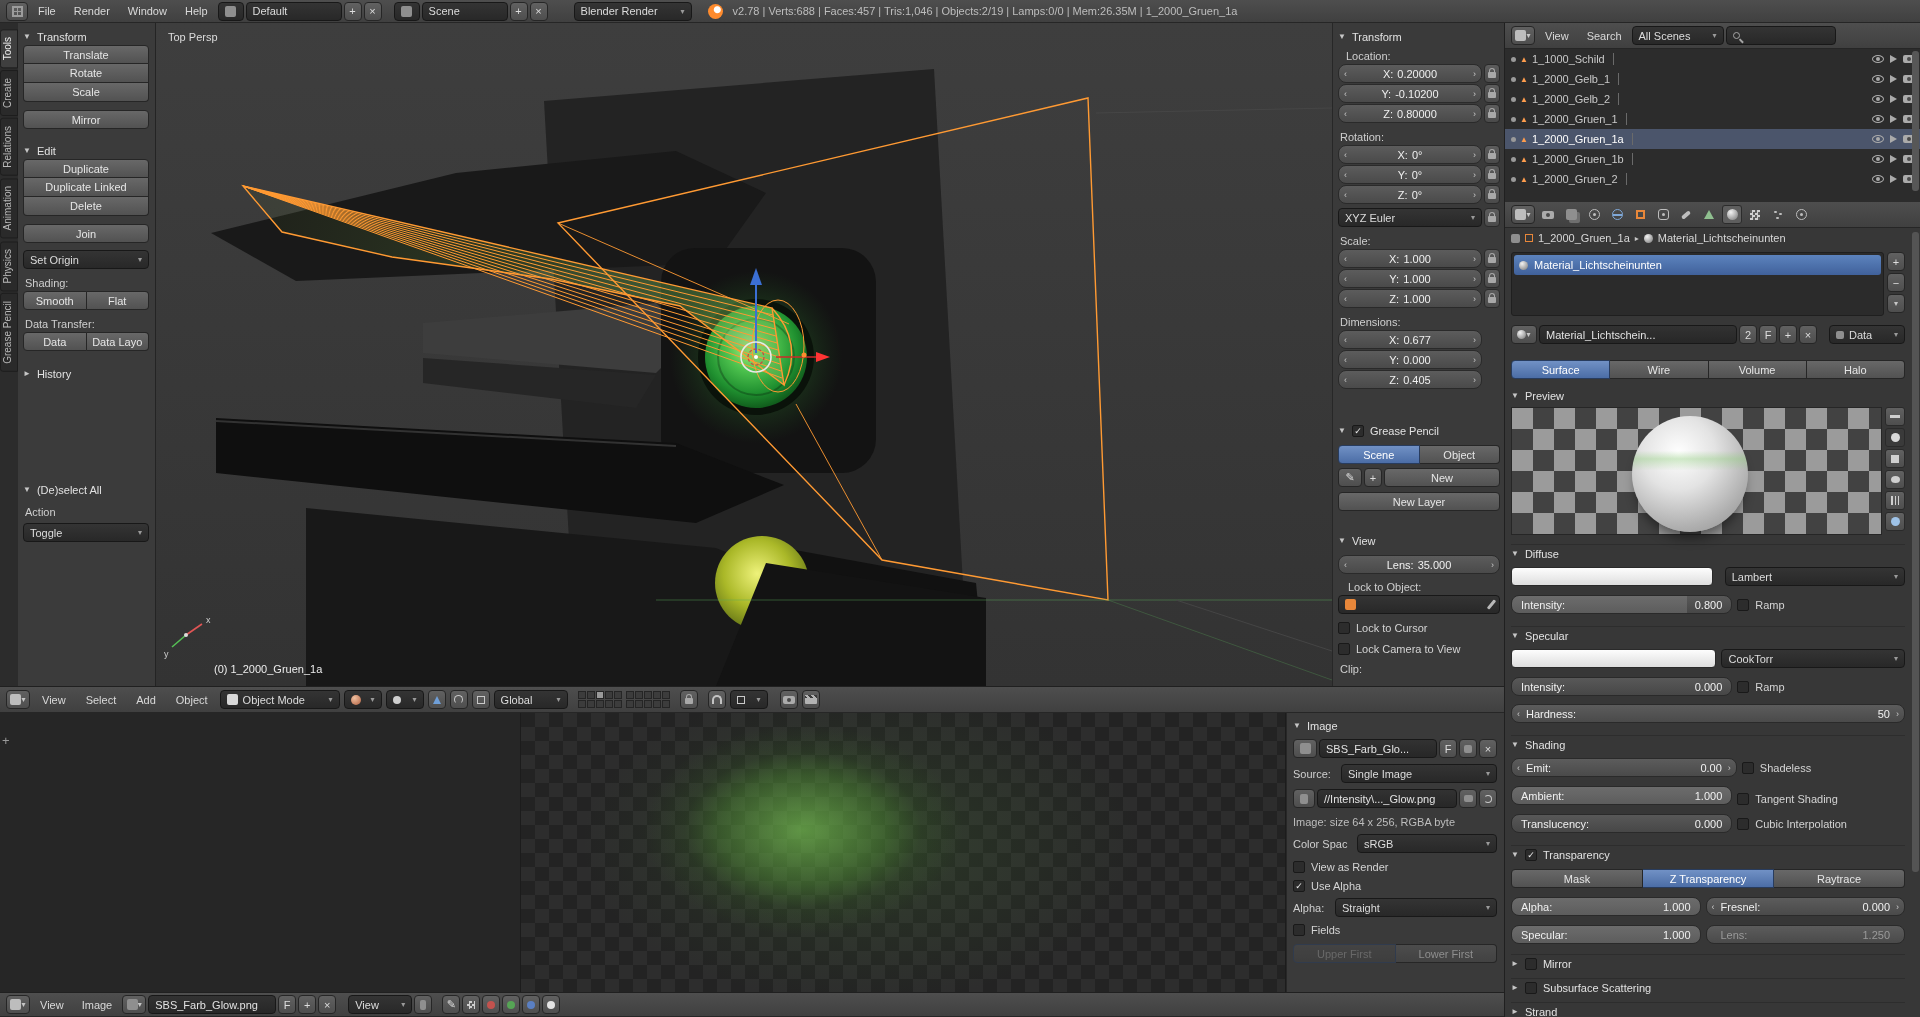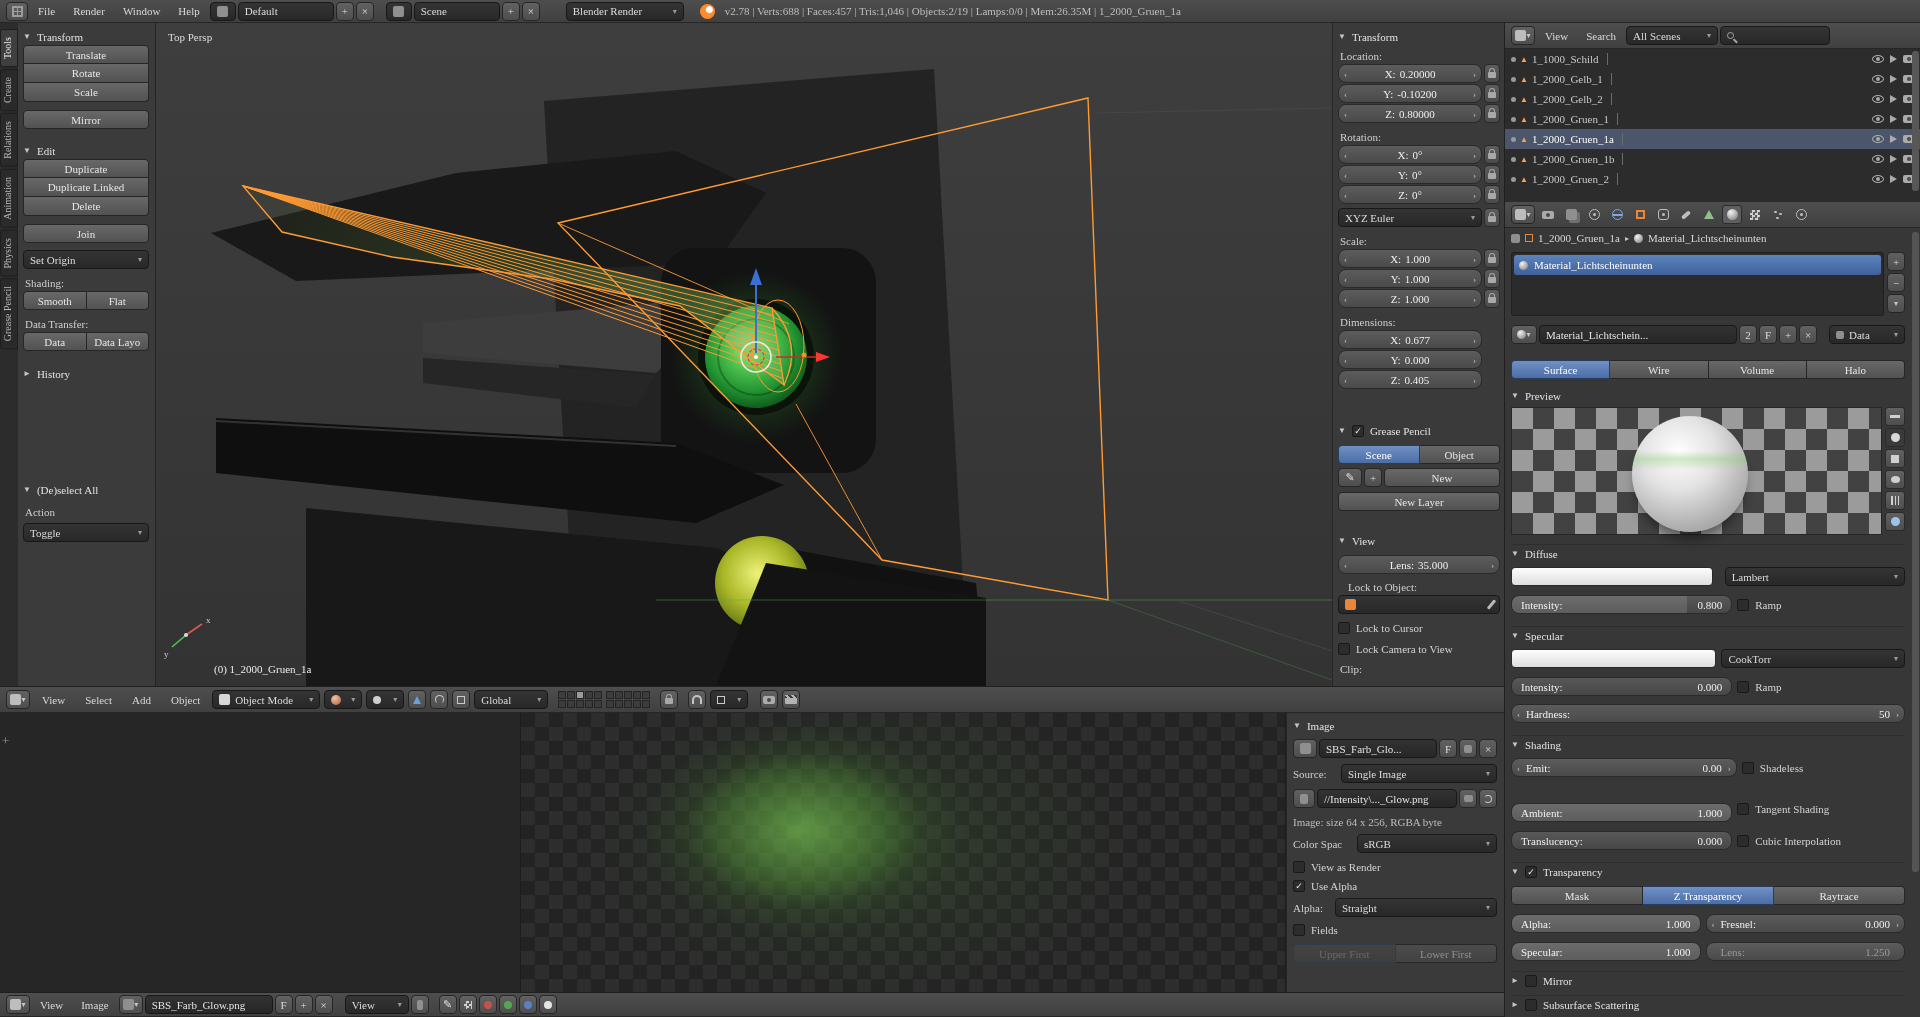--- a/index.html
+++ b/index.html
@@ -1,17 +1,17 @@
 <!DOCTYPE html>
 <html><head>
 <meta charset="utf-8">
 <style>
 *{margin:0;padding:0;box-sizing:border-box}
 body{background:#1b1b1b}
-#root{position:relative;width:1920px;height:1017px;background:#303030;font-family:Liberation Serif, serif;font-size:11px;color:#d8d8d8;overflow:hidden;user-select:none}
+#root{position:relative;width:1920px;height:1017px;background:#303030;font-family:Liberation Sans, sans-serif;font-size:11px;color:#d8d8d8;overflow:hidden;user-select:none}
 .A{position:absolute}
 .hdrbar{background:linear-gradient(#4e4e4e,#404040);border-bottom:1px solid #262626;display:flex;align-items:center;gap:2px;padding:0 6px}
 .m{padding:2px 8px;color:#d9d9d9;border-radius:3px}
 .dd{display:inline-flex;align-items:center;gap:5px;background:linear-gradient(#343434,#282828);border:1px solid #181818;border-radius:4px;color:#dcdcdc;padding:0 6px;height:19px;overflow:hidden;white-space:nowrap}
 .dd .da{margin-left:auto;font-size:8px;color:#9a9a9a}
 .b{display:flex;align-items:center;justify-content:center;background:linear-gradient(#686868,#525252);border:1px solid #262626;border-radius:4px;color:#e6e6e6;height:19px;overflow:hidden;white-space:nowrap}
 .bblue{background:linear-gradient(#7191c5,#4b6da6);border-color:#283c5e;color:#fff}
 .bdis{color:#8f8f8f;background:linear-gradient(#4c4c4c,#424242)}
 .stack .b{border-radius:0;border-top-width:0}
 .stack .b:first-child{border-radius:4px 4px 0 0;border-top-width:1px}
@@ -275,21 +275,21 @@
       <div class="A" style="left:12px;top:8px;color:#dcdcdc">Top Persp</div>
       <div class="A" style="left:58px;top:640px;color:#ececec">(0) 1_2000_Gruen_1a</div>
     </div>
 
     <div class="A" style="left:1332px;top:0;width:172px;height:663px;background:#3a3a3a;border-left:1px solid #272727;overflow:hidden">
       <div class="A" style="left:5px;top:5px;width:162px">
         <div class="ph">
             <span class="tri">▼</span>
             <span>Transform</span>
           </div>
-        <div class="lbl" style="margin:5px 2px 2px">Location:</div>
+        <div class="lbl" style="margin:5px 8px 2px">Location:</div>
         <div style="display:flex;gap:2px;margin-top:1px">
             <div class="nf" style="flex:1">
               <span class="ar l">‹</span>
               <span>X:</span>
               <span>0.20000</span>
               <span class="ar r">›</span>
             </div>
             <span class="lockb">
               <span class="ic-lock"></span>
             </span>
@@ -464,21 +464,21 @@
 
   <div class="A hdrbar" style="left:0;top:686px;width:1504px;height:27px;border-top:1px solid #202020;gap:4px">
     <span class="minib" style="width:24px">
         <span class="gico" style="background:#bdbdbd"></span>
         <span class="tri">▾</span>
       </span>
     <span class="m">View</span>
     <span class="m">Select</span>
     <span class="m">Add</span>
     <span class="m">Object</span>
-    <span class="dd" style="width:108px">
+    <span class="dd" style="width:120px">
         <span class="gico" style="background:#d8d8d8"></span>
         <span>Object Mode</span>
         <span class="da">▾</span>
       </span>
     <span class="dd" style="width:38px">
         <span class="cico" style="background:radial-gradient(circle at 35% 30%,#f0c0a0,#b06040)"></span>
         <span class="da">▾</span>
       </span>
     <span class="dd" style="width:38px">
         <span class="cico" style="background:#cfcfcf;width:8px;height:8px"></span>
@@ -954,21 +954,21 @@
               <span class="ar l">‹</span>
               <span>Emit:</span>
               <span style="margin-left:auto">0.00</span>
               <span class="ar r">›</span>
             </div>
           <div class="ckrow" style="flex:1">
               <span class="cbx"></span>
               <span>Shadeless</span>
             </div>
         </div>
-        <div style="display:flex;gap:5px;margin-top:26px;align-items:flex-start">
+        <div style="display:flex;gap:5px;margin-top:9px;align-items:flex-end">
           <div class="sl" style="flex:1.2">
               <span class="fill" style="width:100%"></span>
               <span class="lab">Ambient:</span>
               <span class="val">1.000</span>
             </div>
           <div class="ckrow" style="flex:1">
               <span class="cbx"></span>
               <span>Tangent Shading</span>
             </div>
         </div>

